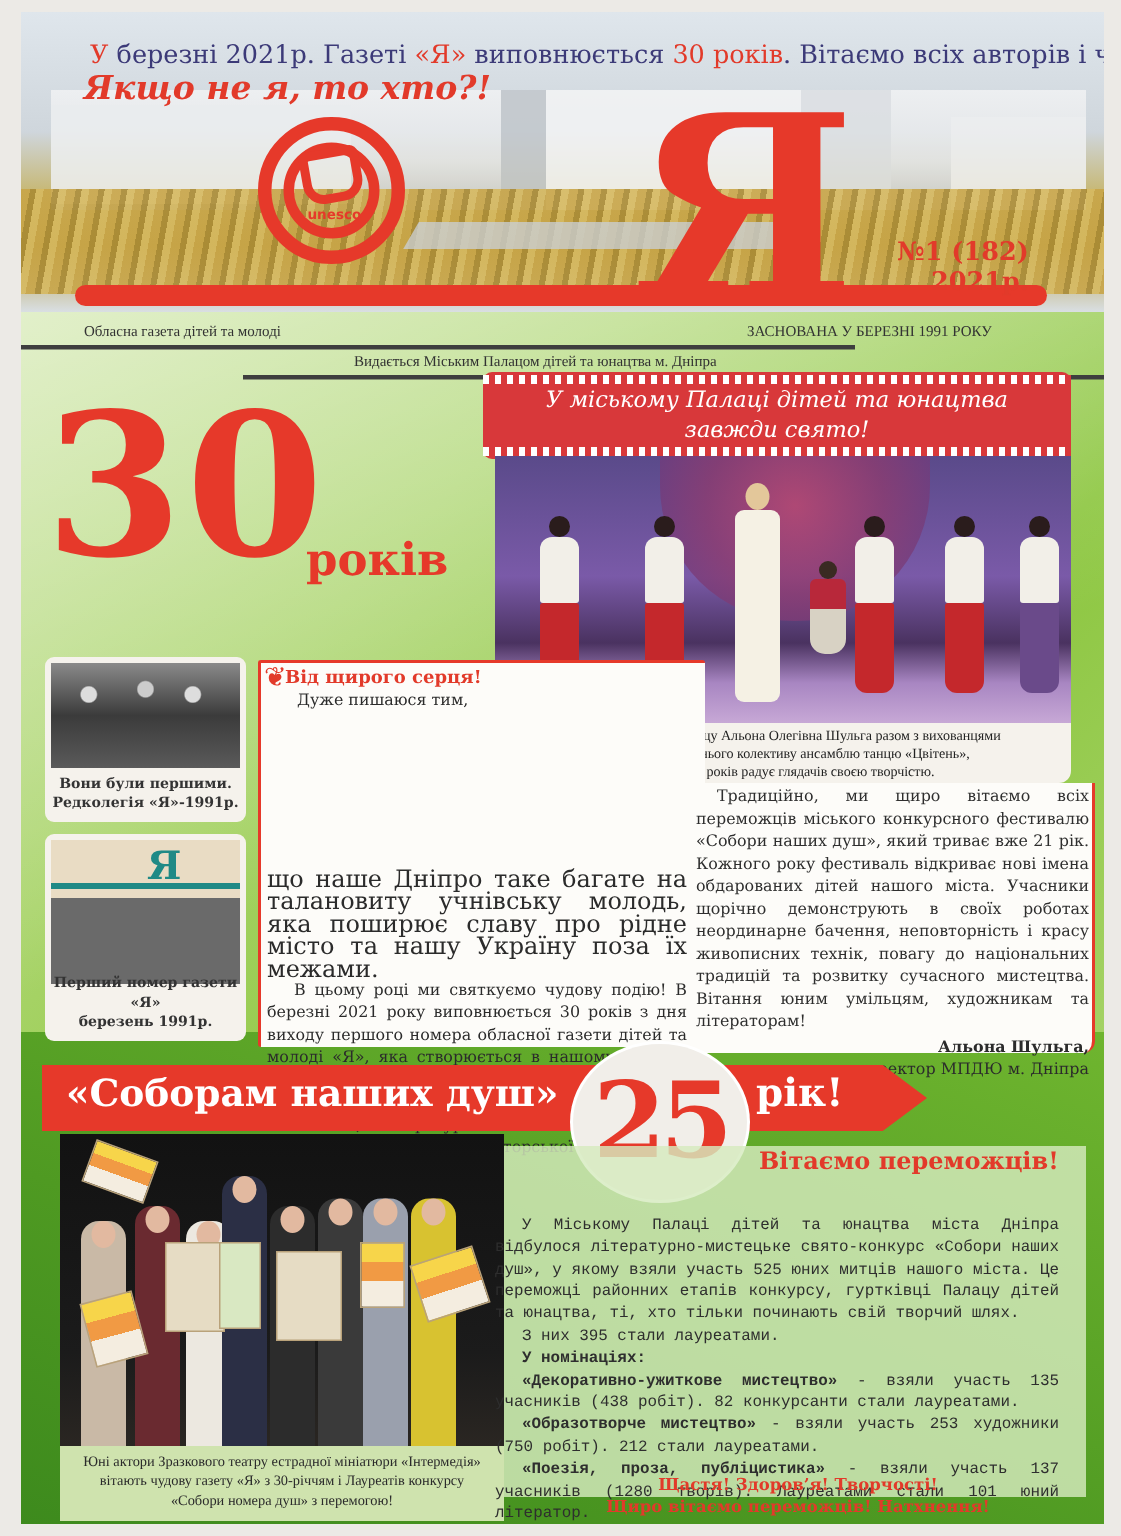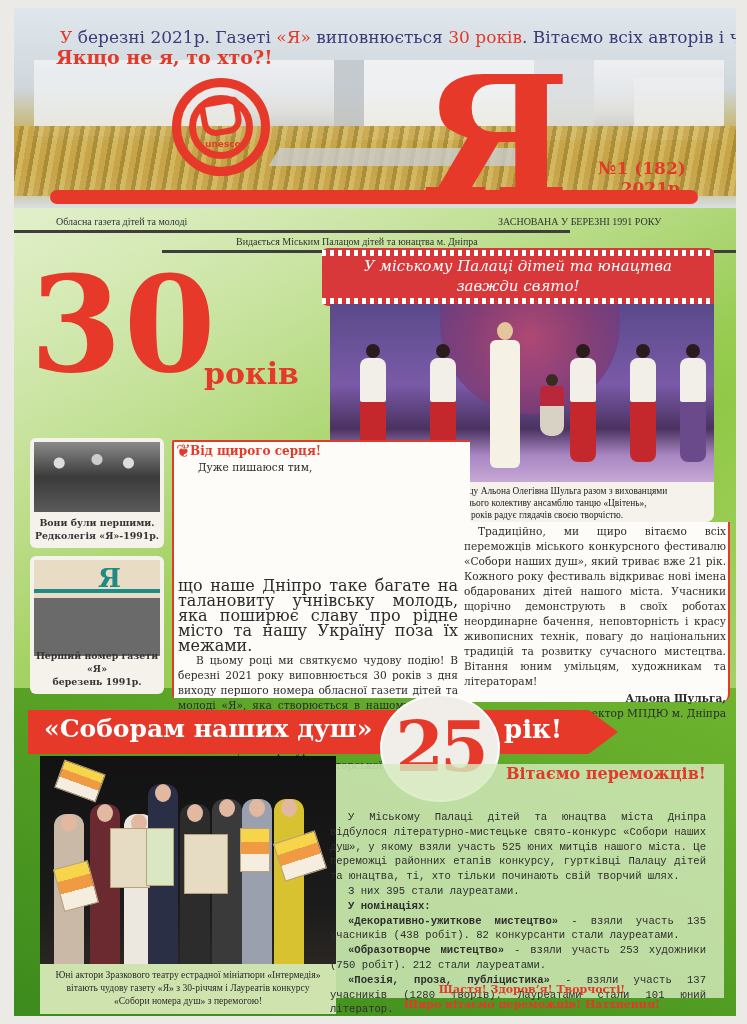--- a/index.html
+++ b/index.html
@@ -21,21 +21,21 @@
   .building .b1 { position: absolute; left: 0; top: 10px; width: 200px; height: 70px; background: #eef0f1; border-bottom: 4px solid #b8bcc0; }
   .building .b2 { position: absolute; left: 300px; top: 0; width: 260px; height: 80px; background: #f4f5f6;
     box-shadow: inset 30px 0 0 #c3c8cd, inset -60px 0 0 #dfe2e5; }
   .building .b3 { position: absolute; left: 600px; top: 18px; width: 90px; height: 62px; background: #f0f1f2; }
   .flowers { position: absolute; left: 0; top: 118px; width: 722px; height: 70px;
     background: repeating-linear-gradient(100deg, #c8a548 0 6px, #a98a34 6px 10px, #d6b960 10px 15px); opacity: .9; }
   .path { position: absolute; left: 260px; top: 140px; width: 260px; height: 18px; background: #c9cdd0; transform: skewX(-30deg); opacity: .8; }
 
   .top-line { position: absolute; left: 46px; top: 19px; font-size: 17px; color: #3c3a78; white-space: nowrap; }
   .top-line .red { color: #e23a2a; }
-  .slogan { position: absolute; left: 42px; top: 38px; font-weight: bold; font-size: 19px; color: #e23a2a; }
+  .slogan { position: absolute; left: 42px; top: 38px; font-style: italic; font-weight: bold; font-size: 22px; color: #e23a2a; }
 
   .unesco-logo { position: absolute; left: 158px; top: 70px; width: 98px; height: 98px; border: 9px solid #e6392a; border-radius: 50%; }
   .unesco-logo .inner { position: absolute; left: 8px; top: 8px; width: 64px; height: 64px; border: 7px solid #e6392a; border-radius: 50%; }
   .unesco-logo .pent { position: absolute; left: 20px; top: 12px; width: 40px; height: 36px; border: 6px solid #e6392a; border-radius: 6px 6px 14px 14px; transform: rotate(-10deg); }
   .unesco-logo .txt { position: absolute; left: 24px; top: 52px; font-family: "DejaVu Sans", sans-serif; font-size: 9px; font-weight: bold; color: #e6392a; }
 
   .big-ya { position: absolute; left: 408px; top: 55px; font-family: "DejaVu Serif", serif; font-weight: bold; font-size: 168px; line-height: 150px; color: #e6392a; }
   .red-bar { position: absolute; left: 36px; top: 182px; width: 648px; height: 14px; background: #e6392a; border-radius: 7px; }
   .issue { position: absolute; left: 584px; top: 150px; text-align: right; font-weight: bold; font-size: 17px; line-height: 20px; color: #e23a2a; }
   .issue .num { display: block; }

